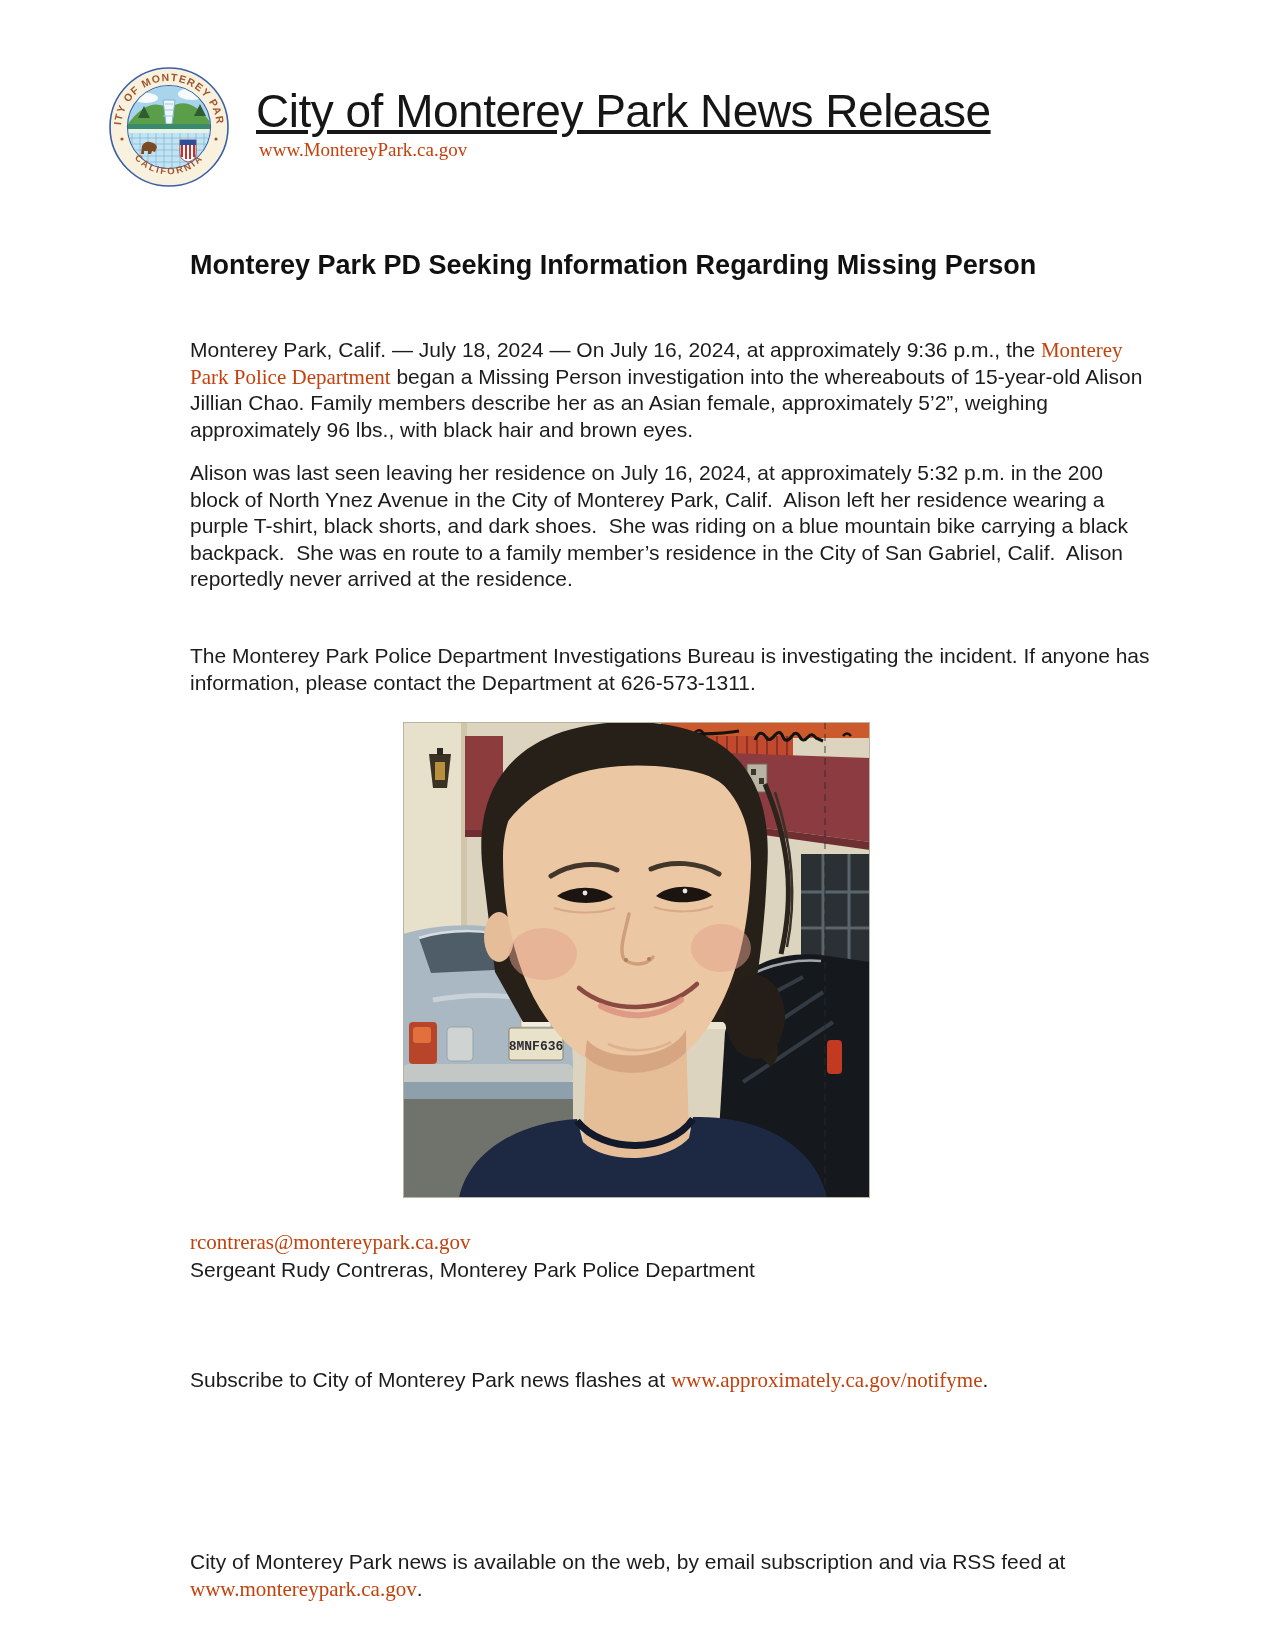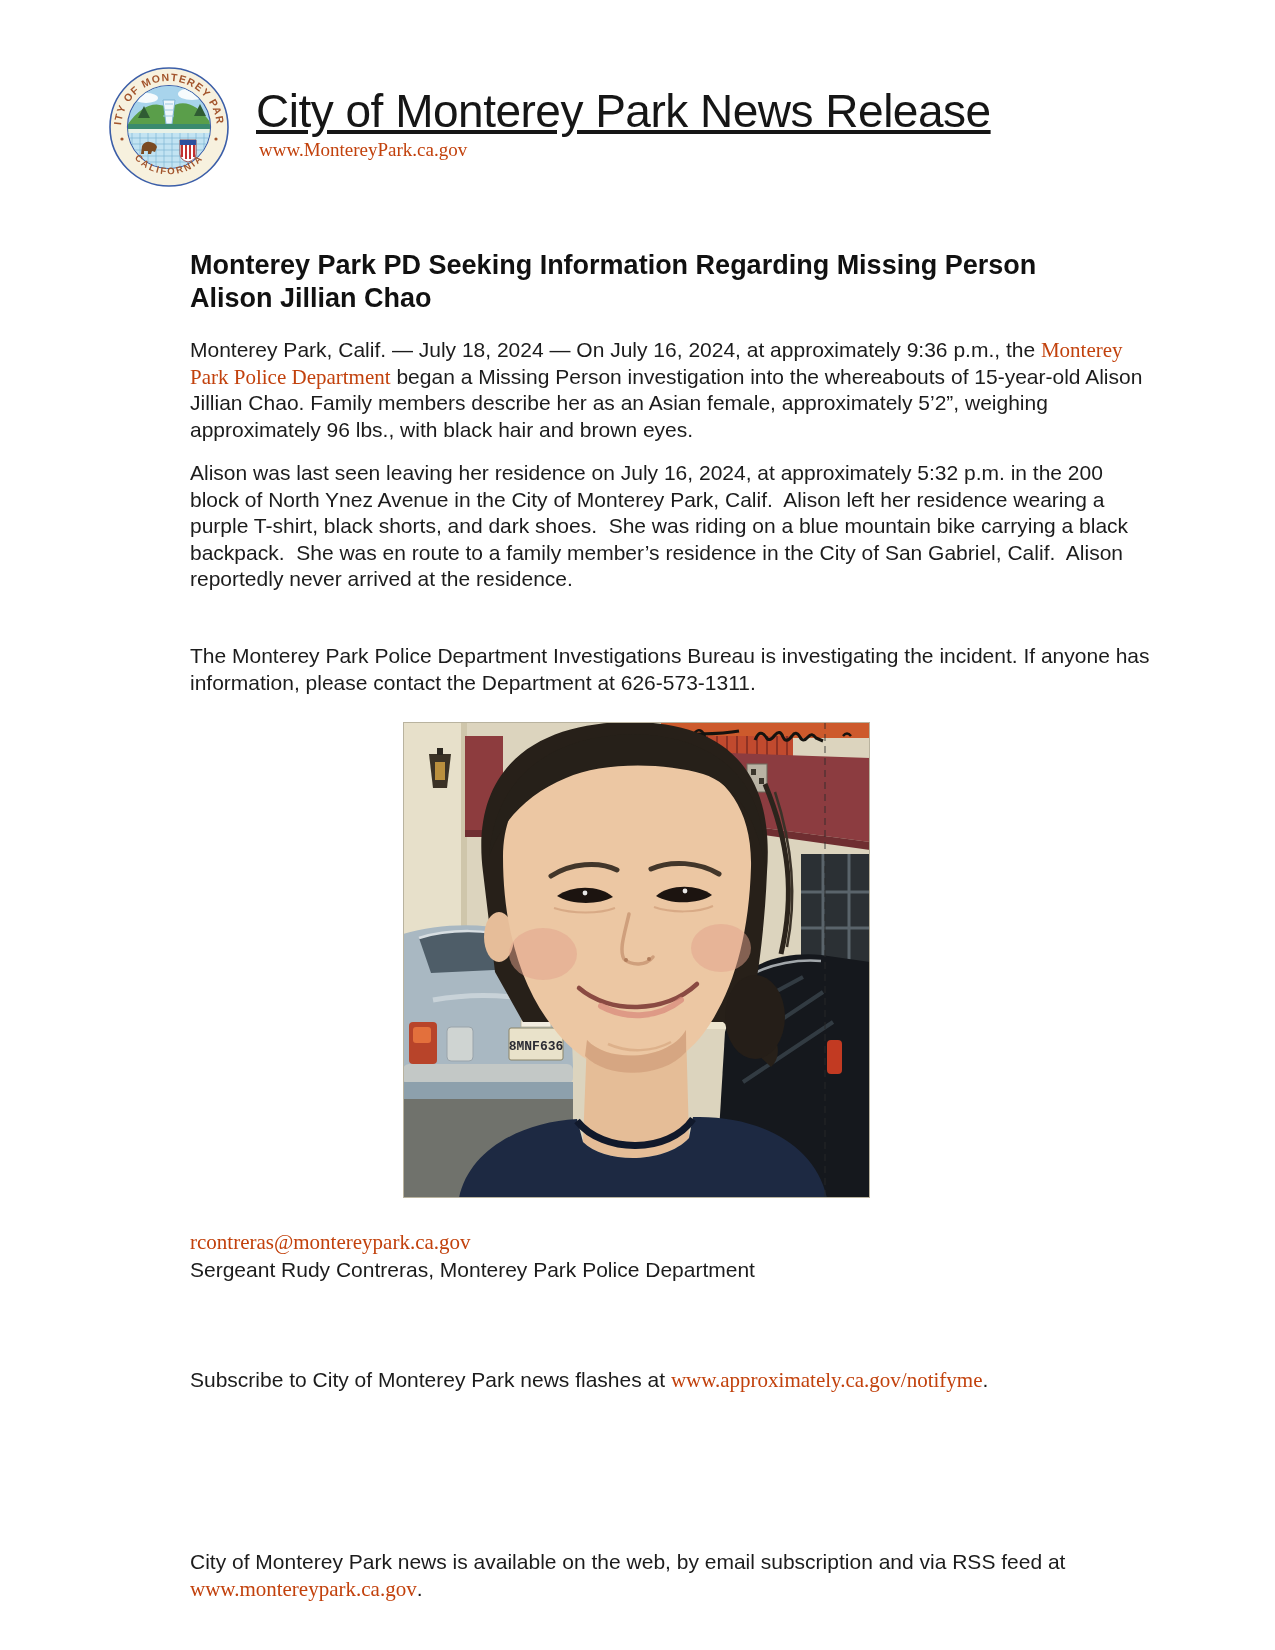--- a/index.html
+++ b/index.html
@@ -69,21 +69,20 @@
   </text>
   <circle cx="14" cy="73" r="1.6" fill="#a2542c"></circle>
   <circle cx="108" cy="73" r="1.6" fill="#a2542c"></circle>
 </svg>
 
 <div class="abs doc-title">City of Monterey Park News Release</div>
 <a class="abs hdr-url link">www.MontereyPark.ca.gov</a>
 
 <div class="abs content headline">
   <div>Monterey Park PD Seeking Information Regarding Missing Person</div>
-  <div>Alison Jillian Chao</div>
 </div>
 
 <div class="abs content para p1"><span>Monterey Park, Calif. — July 18, 2024 — On July 16, 2024, at approximately 9:36 p.m., the </span><a class="link">Monterey Park Police Department</a><span> began a Missing Person investigation into the whereabouts of 15-year-old Alison Jillian Chao. Family members describe her as an Asian female, approximately 5’2”, weighing approximately 96 lbs., with black hair and brown eyes.</span></div>
 
 <div class="abs content para p2">Alison was last seen leaving her residence on July 16, 2024, at approximately 5:32 p.m. in the 200 block of North Ynez Avenue in the City of Monterey Park, Calif.  Alison left her residence wearing a purple T-shirt, black shorts, and dark shoes.  She was riding on a blue mountain bike carrying a black backpack.  She was en route to a family member’s residence in the City of San Gabriel, Calif.  Alison reportedly never arrived at the residence.</div>
 
 <div class="abs content para p3">The Monterey Park Police Department Investigations Bureau is investigating the incident. If anyone has information, please contact the Department at 626-573-1311.</div>
 
 <svg class="abs photo-wrap" viewBox="0 0 467 476" aria-hidden="true">
   <rect x="0" y="0" width="467" height="476" fill="#dcd4be"></rect>

